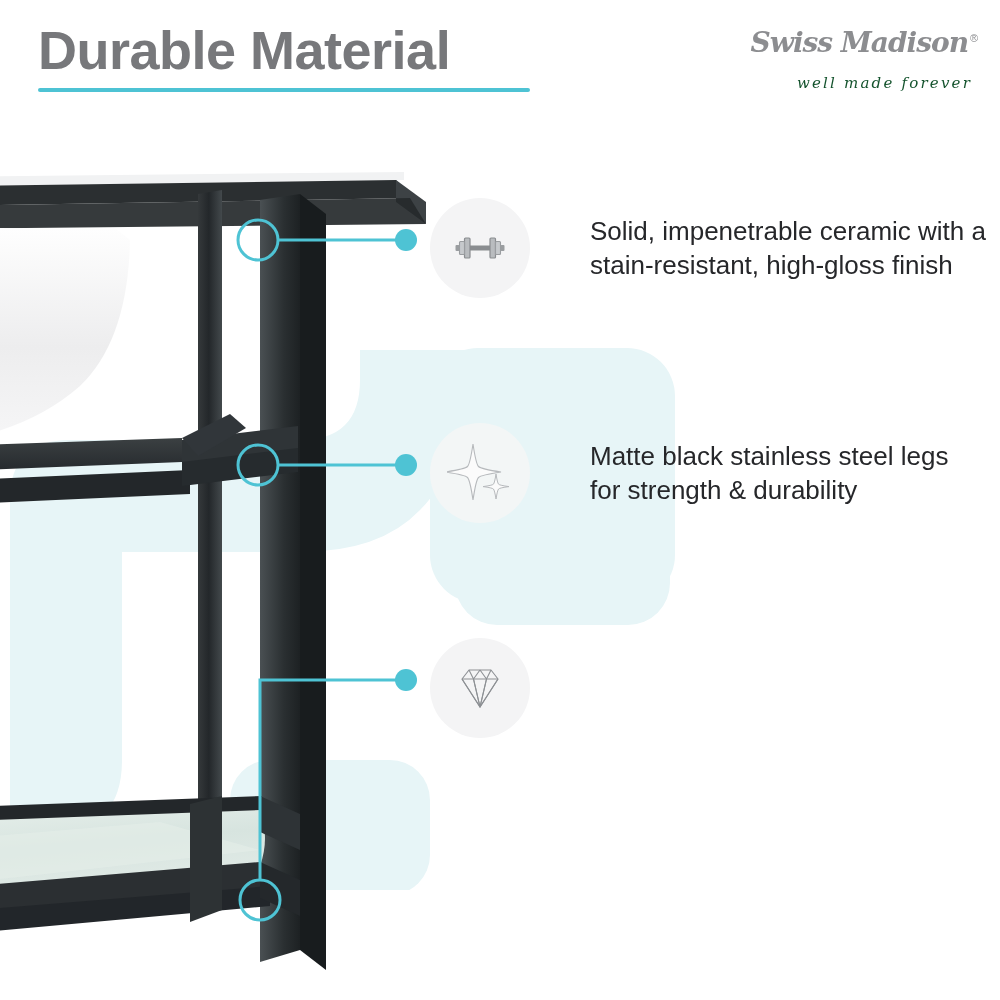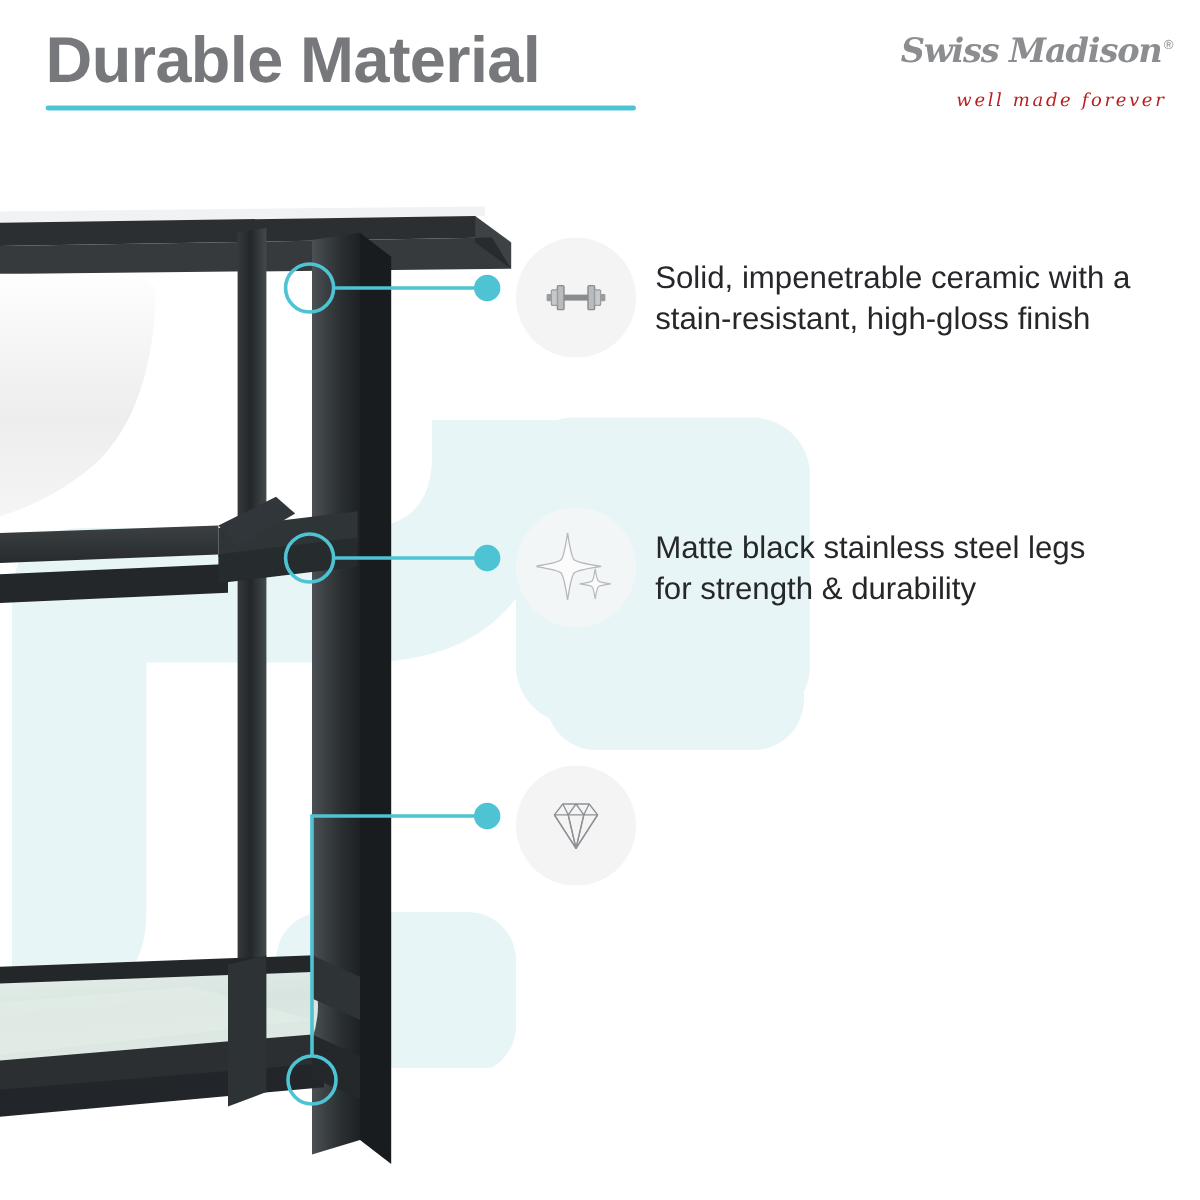--- a/index.html
+++ b/index.html
@@ -32,35 +32,35 @@
     white-space:nowrap;
     margin-left:24px;
   }
   .logo-reg{
     position:absolute;right:0px;top:6px;
     font-size:11px;color:#8c8d90;font-family:"Liberation Sans",sans-serif;
   }
   .logo-tag{
     position:absolute;right:6px;top:48px;
     font-family:"DejaVu Serif", serif;
-    font-style:italic;font-size:15px;color:#b91c1c;
+    font-style:italic;font-size:15px;color:#14532d;
     letter-spacing:2.2px;white-space:nowrap;
   }
 
   
   .watermark{position:absolute;left:0;top:330px;width:700px;height:560px;pointer-events:none;}
 
   
   .product{position:absolute;left:-170px;top:150px;width:600px;height:860px;}
 
   
   .connector{position:absolute;left:0;top:150px;width:460px;height:850px;pointer-events:none;}
 
   
-  .feature{position:absolute;display:flex;align-items:center;}
+  .feature{position:absolute;display:flex;align-items:center;gap:44px;}
   .f1{left:430px;top:198px;}
   .f2{left:430px;top:423px;align-items:center;}
   .f3{left:430px;top:638px;}
   .icon-circle{
     width:100px;height:100px;border-radius:50%;
     background:#f4f4f5;flex:0 0 auto;
     display:flex;align-items:center;justify-content:center;
   }
   .f2 .icon-circle{background:#f3f6f6;}
   .feat-text{

